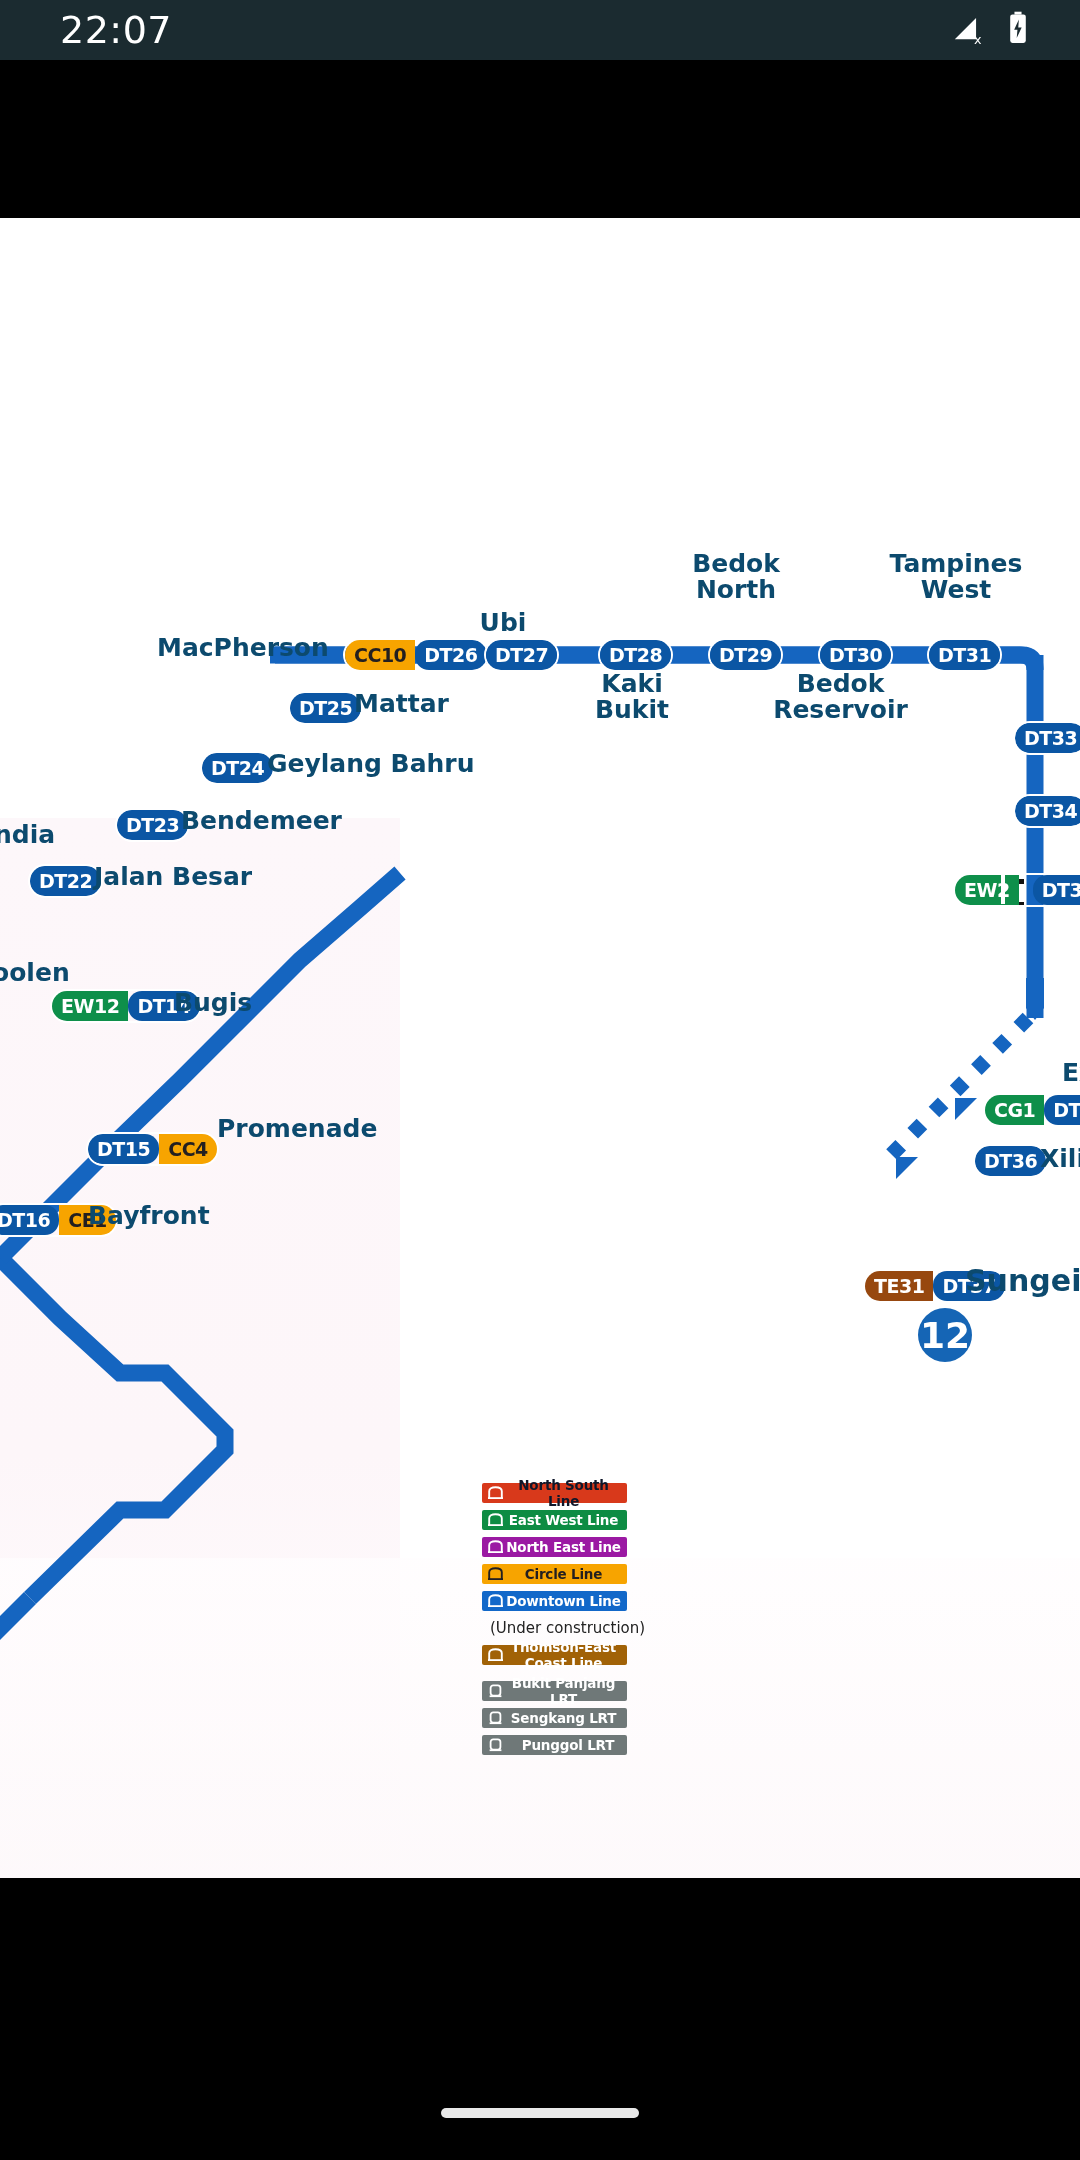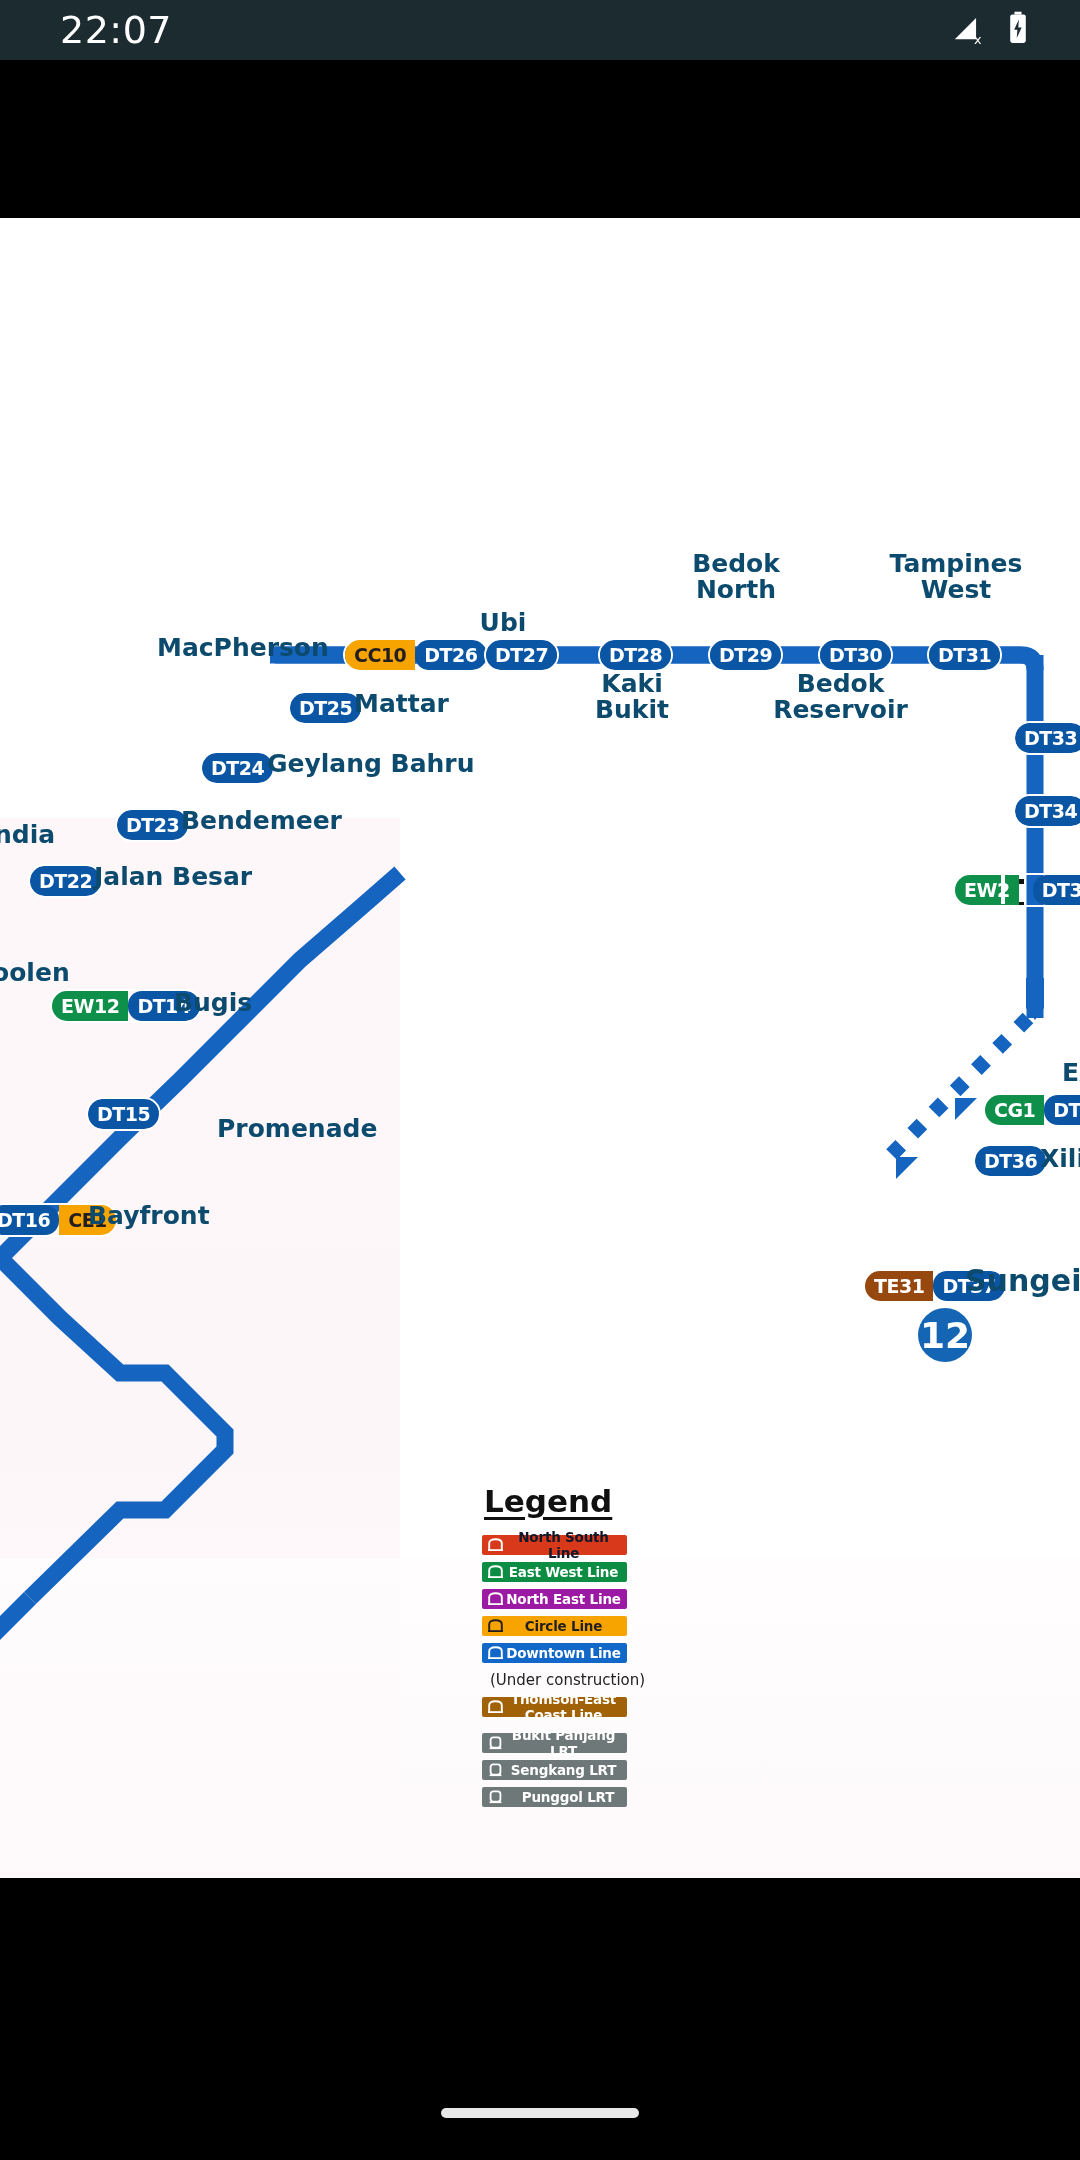--- a/index.html
+++ b/index.html
@@ -196,21 +196,21 @@
     <div class="bullet" style="left:117px;top:592px;">
       <span class="b-dt">DT23</span>
     </div>
     <div class="bullet" style="left:30px;top:648px;">
       <span class="b-dt">DT22</span>
     </div>
     <div class="bullet" style="left:52px;top:773px;">
       <span class="b-ew">EW12</span>
       <span class="b-dt">DT14</span>
     </div>
-    <div class="bullet" style="left:88px;top:881px;flex-direction:column;">
+    <div class="bullet" style="left:88px;top:916px;">
       <span class="b-dt">DT15</span>
       <span class="b-cc cc-txt">CC4</span>
     </div>
     <div class="bullet" style="left:-12px;top:987px;">
       <span class="b-dt">DT16</span>
       <span class="b-cc cc-txt">CE1</span>
     </div>
 
     <div class="stn-label" style="left:157px;top:417px;">MacPherson</div>
     <div class="stn-label ctr" style="left:473px;top:392px;width:60px;">Ubi</div>
@@ -232,21 +232,20 @@
     <div class="stn-label" style="left:94px;top:646px;">Jalan Besar</div>
     <div class="stn-label" style="left:-6px;top:604px;">ndia</div>
     <div class="stn-label" style="left:-8px;top:742px;">oolen</div>
     <div class="stn-label" style="left:174px;top:772px;">Bugis</div>
     <div class="stn-label" style="left:217px;top:898px;">Promenade</div>
     <div class="stn-label" style="left:88px;top:985px;">Bayfront</div>
 
     <div id="circle12" style="left:918px;top:1090px;">12</div>
 
     <div id="legend">
-      <div id="legend-title">Legend</div>
       <div id="legend-rows">
           <div class="lg-row" style="background: rgb(216, 57, 27);">
             <div class="lg-ic">
               <svg width="17" height="15" viewBox="0 0 17 15">
                 <path d="M2.2 12 V5.2 C2.2 2.6 4.6 1.2 8.5 1.2 C12.4 1.2 14.8 2.6 14.8 5.2 V12" fill="none" stroke="#ffffff" stroke-width="1.9"></path>
                 <rect x="1" y="11.2" width="15" height="1.8" fill="#ffffff"></rect>
               </svg>
             </div>
             <div class="lg-text" style="color: #0f172a;">North South Line</div>
           </div>

